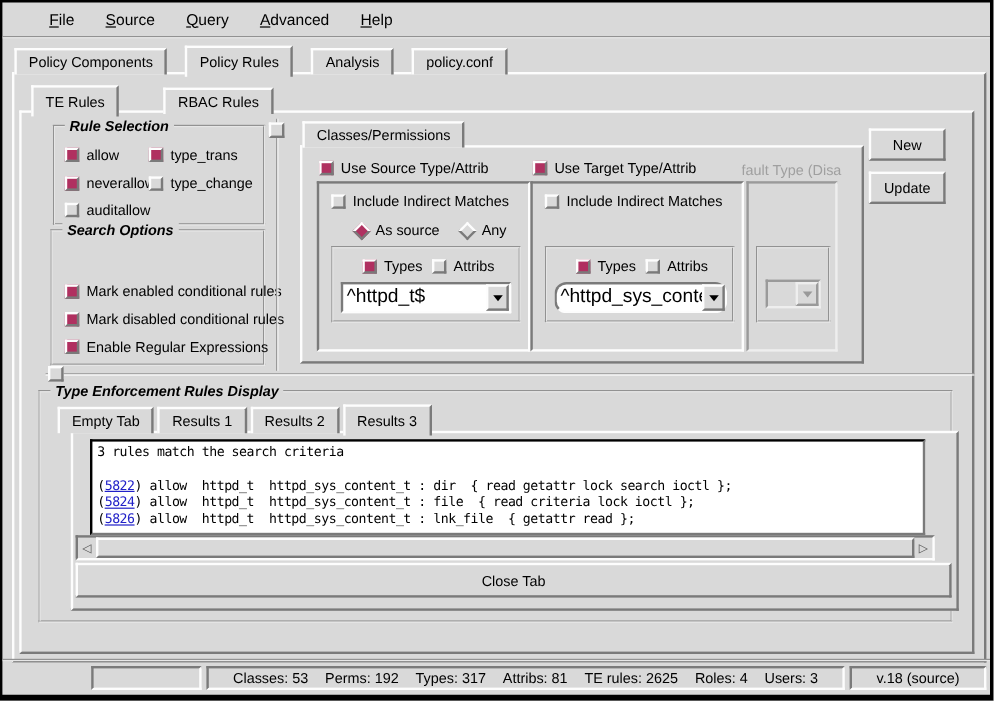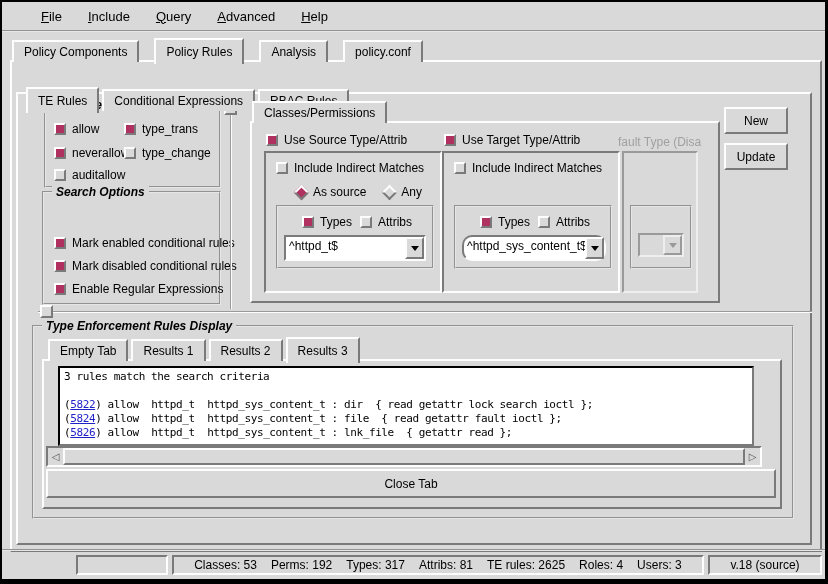--- a/index.html
+++ b/index.html
@@ -34,21 +34,21 @@
   .cb { width:8px; height:8px; flex:0 0 auto; border:2px solid; border-color:#fdfdfd #7a7a7a #7a7a7a #fdfdfd;
         background:#d9d9d9; display:inline-block; cursor:pointer; }
   .cb.on { background:#b03060; }
   .radio { width:7px; height:7px; flex:0 0 auto; transform:rotate(45deg); border:2px solid;
            border-color:#fdfdfd #7a7a7a #7a7a7a #fdfdfd; background:#d9d9d9; display:inline-block; cursor:pointer; }
   .radio.on { background:#b03060; }
 
   
   .combo { position:absolute; display:flex; align-items:stretch; border:2px solid;
            border-color:#7a7a7a #fdfdfd #fdfdfd #7a7a7a; background:#fff; cursor:pointer; }
-  .combo .cval { flex:1; font-size:12px; padding:2px 3px; white-space:nowrap; overflow:hidden; }
+  .combo .cval { flex:1; font-size:16px; padding:2px 3px; white-space:nowrap; overflow:hidden; }
   .combo .cbtn { width:15px; border:2px solid; border-color:#fdfdfd #7a7a7a #7a7a7a #fdfdfd;
                  background:#d9d9d9; display:flex; align-items:center; justify-content:center; }
   .arr { width:0; height:0; border-left:4px solid transparent; border-right:4px solid transparent;
          border-top:5px solid #000; }
   .combo.disabled { background:#d9d9d9; border-color:#9a9a9a #eee #eee #9a9a9a; }
   .combo.disabled .cbtn { border-color:#eee #9a9a9a #9a9a9a #eee; }
   .combo.disabled .arr { border-top-color:#999; }
 
   .btn { position:absolute; border:2px solid; border-color:#fdfdfd #7a7a7a #7a7a7a #fdfdfd;
          background:#d9d9d9; text-align:center; cursor:pointer; display:flex;
@@ -83,39 +83,38 @@
   .stat-items { display:flex; gap:14px; white-space:nowrap; }
   .dimlabel { position:absolute; color:#a0a0a0; white-space:nowrap; overflow:hidden; }
 </style>
 </head>
 <body>
 
 <div class="window">
 
   <div class="menubar">
     <span class="menu-item">File</span>
-    <span class="menu-item">Include</span>
+    <span class="menu-item">Source</span>
     <span class="menu-item">Query</span>
     <span class="menu-item">Advanced</span>
     <span class="menu-item">Help</span>
   </div>
 
   <div class="abs" style="left:8px; top:36px; width:812px; height:514px;">
     <div class="tabrow" style="height:24px; padding-left:2px;gap:12px;">
       <div class="tab">Policy Components</div>
       <div class="tab active">Policy Rules</div>
       <div class="tab">Analysis</div>
       <div class="tab">policy.conf</div>
     </div>
 
     <div class="page" style="left:0; top:22px; width:808px; height:488px;">
 
-      <div class="tabrow" style="position:absolute; left:14px; top:25px; height:24px;">
+      <div class="tabrow" style="position:absolute; left:14px; top:9px; height:24px;gap:34px;">
         <div class="tab active">TE Rules</div>
-        <div class="tab">Conditional Expressions</div>
         <div class="tab">RBAC Rules</div>
       </div>
 
       <div class="page" style="left:4px; top:30px; width:792px; height:449px;">
 
         <div class="frame" style="left:26px; top:10px; width:173px; height:80px;">
           <span class="flabel">Rule Selection</span>
           <div class="cbrow" style="left:8px; top:16px;">
             <span class="cb on"></span>
             <span>allow</span>
@@ -247,25 +246,25 @@
         <div class="frame" style="left:14px; top:231px; width:758px; height:190px;">
           <span class="flabel">Type Enforcement Rules Display</span>
 
           <div class="tabrow" style="position:absolute; left:14px; top:10px; height:24px;">
             <div class="tab">Empty Tab</div>
             <div class="tab">Results 1</div>
             <div class="tab">Results 2</div>
             <div class="tab active">Results 3</div>
           </div>
 
-          <div class="page" style="left:8px; top:32px; width:736px; height:146px;">
+          <div class="page" style="left:25px; top:32px; width:736px; height:146px;">
             <div class="textarea" style="left:14px; top:5px; width:684px; height:72px;">
               <div class="resline summary">3 rules match the search criteria</div>
               <div class="resline"><span>(</span><span class="rid">5822</span><span>) allow  httpd_t  httpd_sys_content_t : dir  { read getattr lock search ioctl };</span></div>
-              <div class="resline"><span>(</span><span class="rid">5824</span><span>) allow  httpd_t  httpd_sys_content_t : file  { read getattr fault ioctl };</span></div>
+              <div class="resline"><span>(</span><span class="rid">5824</span><span>) allow  httpd_t  httpd_sys_content_t : file  { read criteria lock ioctl };</span></div>
               <div class="resline"><span>(</span><span class="rid">5826</span><span>) allow  httpd_t  httpd_sys_content_t : lnk_file  { getattr read };</span></div>
             </div>
 
             <div class="hscroll" style="left:2px; top:85px; width:712px; height:17px;">
               <span class="sb-arrow">◁</span>
               <span class="sb-thumb"></span>
               <span class="sb-arrow">▷</span>
             </div>
 
             <div class="btn" style="left:2px; top:108px; width:726px; height:25px;">Close Tab</div>

